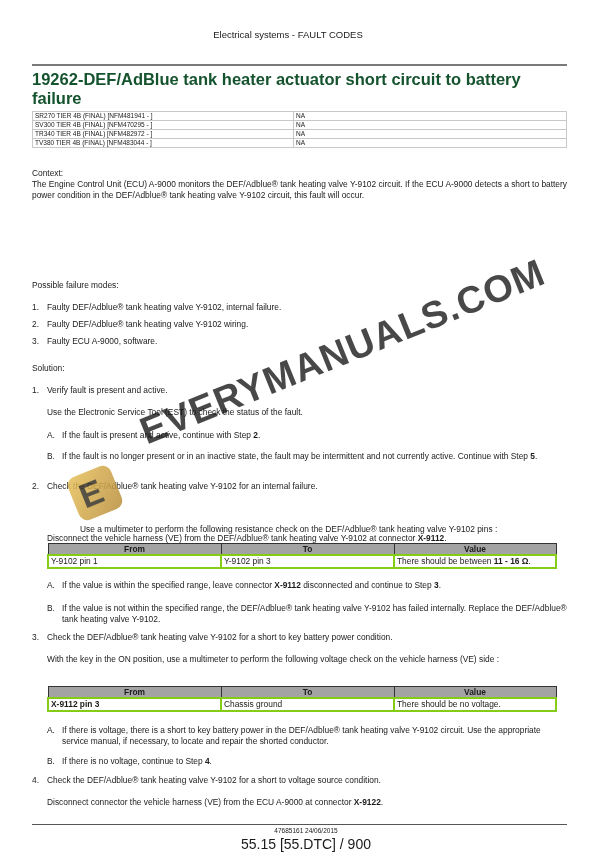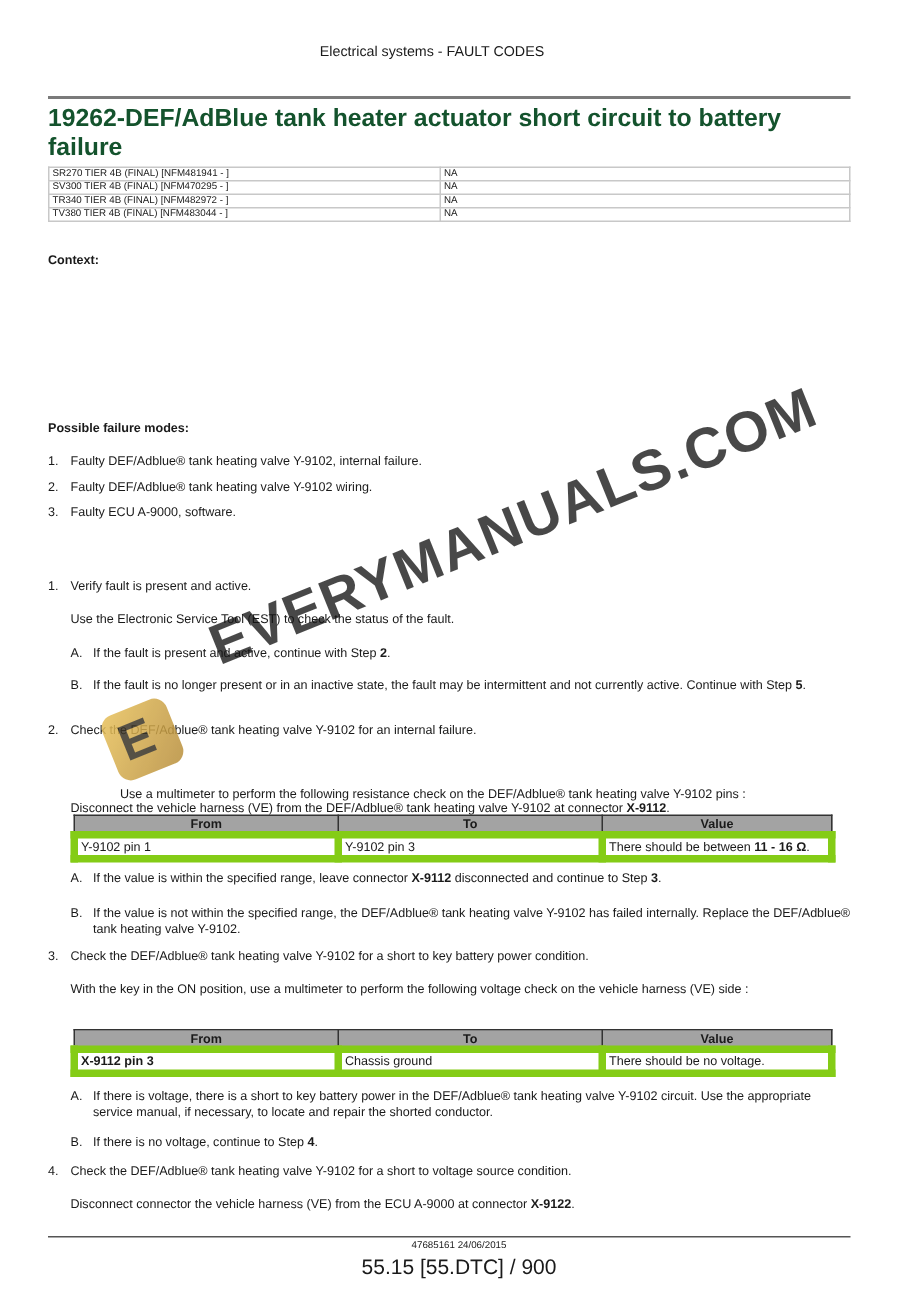--- a/index.html
+++ b/index.html
@@ -7,33 +7,33 @@
          font-family:"Liberation Sans", sans-serif; color:#1a1a1a; }
   .page { position:absolute; left:0; top:0; width:612px; height:864px; }
   .running-head { position:absolute; top:29px; left:0; width:576px; text-align:center; font-size:9.5px; }
   .top-rule { position:absolute; top:64px; left:32px; width:535px; height:2px; background:#7a7a7a; }
   .title { position:absolute; top:70px; left:32px; width:540px; font-size:16.5px; font-weight:bold; line-height:19px; color:#14532d; }
   table.models { position:absolute; top:111px; left:32px; width:535px; border-collapse:collapse; font-size:6.5px; }
   table.models td { border:1px solid #c8c8c8; padding:0 2px; height:8px; line-height:8px; }
   table.models td:first-child { width:256px; }
 
   .content { position:absolute; left:32px; width:535px; font-size:8.4px; line-height:11px; }
-  .h { font-weight:bold; }
+  .h { font-weight:normal; }
   .p { margin:0; }
   .item { position:absolute; left:32px; width:535px; font-size:8.4px; line-height:11px; }
   .num { position:absolute; left:0; }
   .txt { position:absolute; left:15px; right:0; }
   .sub { position:absolute; left:47px; width:520px; font-size:8.4px; line-height:11px; }
   .subA .lbl { position:absolute; left:0; }
   .subA .t { position:absolute; left:15px; right:0; }
   b { font-weight:bold; }
 
   table.check { position:absolute; left:47px; width:510px; border-collapse:collapse; font-size:8.4px; }
   table.check th { background:#a3a3a3; border:1px solid #333; font-weight:bold; height:10px; line-height:10px; padding:0 2px; }
-  table.check td { border:5px solid #84cc16; height:11px; line-height:11px; padding:0 2px; }
+  table.check td { border:2px solid #84cc16; height:11px; line-height:11px; padding:0 2px; }
   table.check th:nth-child(1), table.check td:nth-child(1) { width:167px; }
   table.check th:nth-child(2), table.check td:nth-child(2) { width:167px; }
 
   .bottom-rule { position:absolute; top:824px; left:32px; width:535px; height:1px; background:#555; }
   .footer-code { position:absolute; top:827px; left:0; width:612px; text-align:center; font-size:6.5px; }
   .footer-page { position:absolute; top:836px; left:0; width:612px; text-align:center; font-size:14px; }
 
   .watermark { position:absolute; left:150px; top:410px; font-size:38px; font-weight:bold; color:rgba(20,20,20,0.78);
                transform:rotate(-22deg); transform-origin:left bottom; letter-spacing:1px; white-space:nowrap; pointer-events:none; }
   .wm-logo { position:absolute; left:72px; top:470px; width:46px; height:46px; border-radius:9px;
@@ -66,39 +66,43 @@
         </tr>
     <tr>
           <td>TV380 TIER 4B (FINAL) [NFM483044 - ]</td>
           <td>NA</td>
         </tr>
   </tbody>
     </table>
 
   <div class="content" style="top:168px;">
     <div class="h">Context:</div>
+    <p class="p">The Engine Control Unit (ECU) A-9000 monitors the DEF/Adblue® tank heating valve Y-9102 circuit.  If the ECU A-9000 detects a short to battery power condition in the DEF/Adblue® tank heating valve Y-9102 circuit, this fault will occur.</p>
   </div>
 
 
   <div class="content" style="top:280px;">
     <div class="h">Possible failure modes:</div>
   </div>
   <div class="item" style="top:302px;">
     <span class="num">1.</span>
     <span class="txt">Faulty DEF/Adblue® tank heating valve Y-9102, internal failure.</span>
   </div>
   <div class="item" style="top:319px;">
     <span class="num">2.</span>
     <span class="txt">Faulty DEF/Adblue® tank heating valve Y-9102 wiring.</span>
   </div>
   <div class="item" style="top:336px;">
     <span class="num">3.</span>
     <span class="txt">Faulty ECU A-9000, software.</span>
   </div>
 
+  <div class="content" style="top:363px;">
+    <div class="h">Solution:</div>
+  </div>
 
   <div class="item" style="top:385px;">
     <span class="num">1.</span>
     <span class="txt">Verify fault is present and active.</span>
   </div>
   <div class="sub" style="top:407px;">Use the Electronic Service Tool (EST) to check the status of the fault.</div>
   <div class="sub subA" style="top:430px;">
     <span class="lbl">A.</span>
     <span class="t"><span>If the fault is present and active, continue with Step </span><b>2</b>.</span>
   </div>

